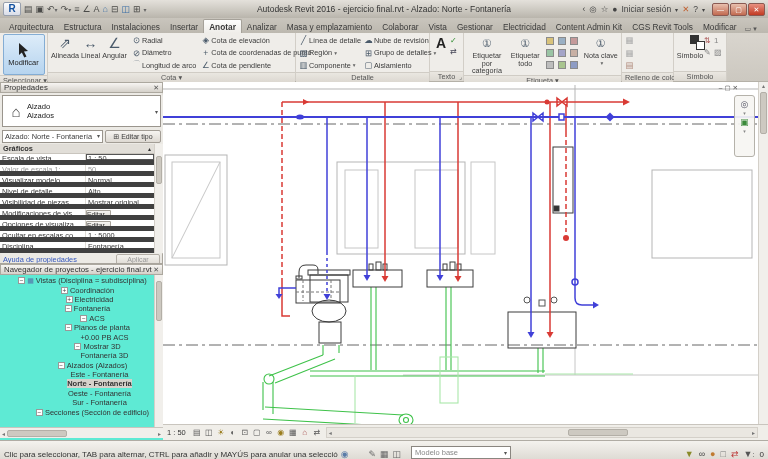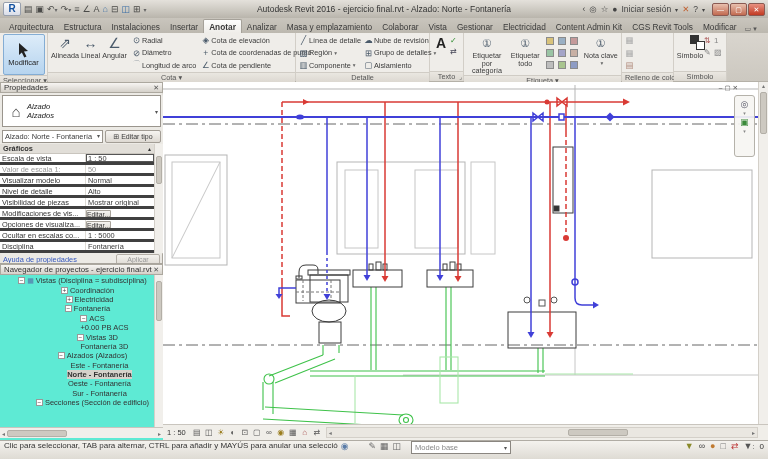--- a/index.html
+++ b/index.html
@@ -43,30 +43,30 @@
 .ribbon-end{flex:1;background:linear-gradient(#d9d5ce,#ccc8c0);}
 
 #main{position:absolute;left:0;top:82px;width:768px;height:358px;}
 #left{position:absolute;left:0;top:0;width:163px;height:358px;background:#e9e6e1;border-right:1px solid #a9a59d;}
 .pal-head{height:11px;background:linear-gradient(#f7f5f2,#d5d1ca);border:1px solid #aca89f;display:flex;align-items:center;font-size:7.8px;padding:0 3px;color:#333;}
 .pal-head .x{margin-left:auto;font-size:7px;color:#555;}
 
 #props{position:absolute;left:0;top:0;width:163px;height:181px;background:#eceae5;border-radius:14px;}
 .typesel{margin:2px;height:32px;background:#fff;border:1px solid #9a958d;display:flex;align-items:center;padding:1px 2px;}
 .typesel .tico{font-size:15px;color:#444;width:22px;text-align:center;}
-.typesel .tlines{font-size:7.6px;line-height:9px;color:#222;font-style:italic;}
+.typesel .tlines{font-size:7.6px;line-height:9px;color:#222;}
 .typesel .dd{margin-left:auto;font-size:6px;color:#555;}
 .comborow{display:flex;gap:2px;padding:0 2px;height:14px;align-items:center;}
 .viewsel{flex:1;height:13px;background:#fff;border:1px solid #9a958d;font-size:7.4px;line-height:11px;padding:0 2px;white-space:nowrap;overflow:hidden;display:flex;}
 .viewsel .dd{margin-left:auto;font-size:6px;color:#555;}
 .etbtn{width:56px;height:13px;background:linear-gradient(#f6f4f1,#ddd9d2);border:1px solid #a29d95;border-radius:2px;font-size:7px;line-height:11px;text-align:center;white-space:nowrap;}
 .pgrid{position:relative;margin-top:1px;padding-right:9px;}
 .psection{height:10px;background:#e1ded8;border-bottom:1px solid #c9c5be;font-size:7.4px;font-weight:bold;padding:0 3px;display:flex;align-items:center;color:#333;}
 .psection .pin{margin-left:auto;font-size:6px;font-weight:normal;}
-.prow{display:grid;grid-template-columns:86px 1fr;height:11px;background:#fff;border-bottom:3px solid #404040;font-size:7.4px;line-height:10px;}
+.prow{display:grid;grid-template-columns:86px 1fr;height:11px;background:#fff;border-bottom:5px solid #404040;font-size:7.4px;line-height:10px;}
 .prow .pl{padding-left:2px;color:#333;border-right:1px solid #dedbd5;white-space:nowrap;overflow:hidden;}
 .prow .pv{padding-left:2px;white-space:nowrap;overflow:hidden;}
 .prow.gray .pl,.prow.gray .pv{color:#999;}
 .pv.focus{box-shadow:inset 0 0 0 1px #555;}
 .ebtn{width:52px;height:9px;margin:0 auto;font-size:6.8px;line-height:8px;text-align:center;background:linear-gradient(#f6f4f1,#dfdbd4);border:1px solid #a9a49c;border-radius:1px;}
 .pscroll{position:absolute;right:0;top:0;bottom:0;width:9px;background:#f1efeb;border-left:1px solid #d4d0c9;}
 .pscroll .thumb{margin:12px 1px 0;height:28px;background:#cdc9c1;border:1px solid #b3afa7;border-radius:2px;}
 .pfoot{display:flex;align-items:center;justify-content:space-between;padding:0 3px;height:13px;}
 .plink{font-size:7.4px;color:#3355bb;text-decoration:underline;}
 .applybtn{width:44px;height:11px;font-size:7px;color:#999;text-align:center;line-height:10px;background:linear-gradient(#f4f2ee,#e0dcd5);border:1px solid #b3aea6;border-radius:2px;}
@@ -90,21 +90,21 @@
 #navbar .grn{color:#3a8a3a;}
 #vscroll{position:absolute;right:0;top:0;width:10px;height:342px;background:#f1efeb;border-left:1px solid #d4d0c9;font-size:6px;color:#777;text-align:center;}
 #vscroll .thumb{margin:3px 1px;height:42px;background:#cdc9c1;border:1px solid #b3afa7;border-radius:2px;}
 #bottombar{position:absolute;left:0;top:342px;width:605px;height:16px;background:#f0eee9;border-top:1px solid #c9c5be;display:flex;align-items:center;}
 .vcb{display:flex;align-items:center;gap:2px;padding:0 4px;font-size:8px;color:#555;}
 .vcb .scale{font-size:7.5px;color:#333;margin-right:4px;white-space:nowrap;}
 .vcb .ic{width:10px;text-align:center;}
 #hsc{flex:1;height:11px;margin-right:10px;background:#eae7e1;border:1px solid #d4d0c9;display:flex;align-items:center;font-size:6px;color:#777;}
 #hsc .thumb{margin-left:55%;width:60px;height:7px;background:#cdc9c1;border:1px solid #b3afa7;border-radius:2px;}
 
-#status{position:absolute;left:0;top:440px;width:768px;height:19px;background:linear-gradient(#f4f2ee,#dedbd4);border-top:1px solid #b0aca4;display:flex;align-items:flex-start;padding:0 4px;font-size:8px;color:#333;}
+#status{position:absolute;left:0;top:440px;width:768px;height:19px;background:linear-gradient(#f4f2ee,#dedbd4);border-top:1px solid #b0aca4;display:flex;align-items:flex-end;padding:0 4px;font-size:8px;color:#333;}
 #status .hint{white-space:nowrap;}
 #status .hicon{color:#5a7ca8;margin:0 6px 0 3px;font-size:9px;}
 .sb-ico{font-size:9px;color:#666;margin:0 2px;}
 #dosel{width:100px;height:13px;background:#fff;border:1px solid #8a8680;font-size:7.5px;color:#888;display:flex;align-items:center;padding:0 3px;margin-left:8px;}
 #dosel .dd{margin-left:auto;font-size:6px;color:#555;}
 .sb-right{margin-left:auto;display:flex;align-items:center;gap:5px;font-size:9px;}
 
 .g-wall{stroke:#b5b5b5;fill:none;stroke-width:1;}
 .w-dash{stroke:#666;stroke-dasharray:12 4 3 4;}
 .w-lt{stroke:#c6c6c6;}
@@ -443,26 +443,30 @@
               <span class="tlabel">Electricidad</span>
             </div>
           <div class="trow" style="padding-left:12px">
               <span class="exp">−</span>
               <span class="tlabel">Fontanería</span>
             </div>
           <div class="trow" style="padding-left:22px">
               <span class="exp">−</span>
               <span class="tlabel">ACS</span>
             </div>
+          <div class="trow" style="padding-left:32px">
+              <span class="exp">−</span>
+              <span class="tlabel">Planos de planta</span>
+            </div>
           <div class="trow" style="padding-left:46px">
               <span class="tlabel">+0.00 PB ACS</span>
             </div>
           <div class="trow" style="padding-left:32px">
               <span class="exp">−</span>
-              <span class="tlabel">Vistas 3D</span>
+              <span class="tlabel">Mostrar 3D</span>
             </div>
           <div class="trow" style="padding-left:46px">
               <span class="tlabel">Fontanería 3D</span>
             </div>
           <div class="trow" style="padding-left:22px">
               <span class="exp">−</span>
               <span class="tlabel">Alzados (Alzados)</span>
             </div>
           <div class="trow" style="padding-left:36px">
               <span class="tlabel">Este - Fontanería</span>

